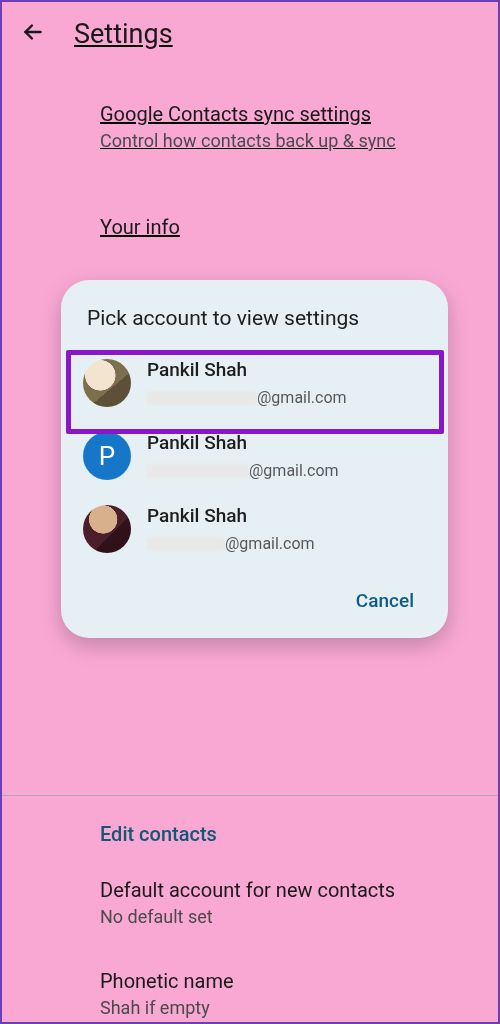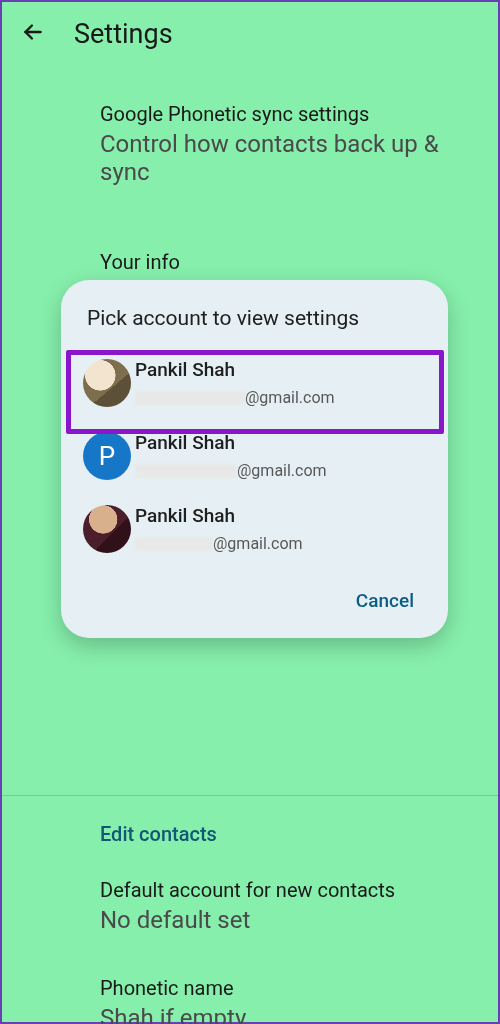--- a/index.html
+++ b/index.html
@@ -1,22 +1,23 @@
 <!DOCTYPE html>
 <html><head>
 <meta charset="utf-8">
 <style>
 * { box-sizing: border-box; margin: 0; padding: 0; font-family: Roboto, -apple-system, "Segoe UI", Arial, sans-serif; }
 html, body { width: 500px; height: 1024px; overflow: hidden; }
 
 .frame {
   width: 500px; height: 1024px;
   border: 2px solid #6a3fb5;
-  background: #86efac;
+  background: #f9a8d4;
   position: relative;
+  text-decoration: underline;
 }
 
 
 .dim {
   filter: brightness(0.82) grayscale(0.02);
 }
 
 
 .topbar {
   height: 64px;
@@ -29,21 +30,21 @@
   font-size: 27px;
   font-weight: 400;
   color: #1e1e1e;
   margin-left: 28px;
 }
 .content { padding: 22px 0 0 0; }
 .row {
   padding: 14px 24px 14px 98px;
 }
 .row .primary { font-size: 20px; color: #1f1f1f; }
-.row .secondary { font-size: 24px; color: #5a5a5a; margin-top: 4px; }
+.row .secondary { font-size: 18px; color: #5a5a5a; margin-top: 4px; }
 .row.link .primary { color: #146a8f; font-weight: 500; font-size: 20px; }
 .spacer36 { height: 36px; }
 .divider { height: 1px; background: #d0d0d0; margin: 10px 0 0 0; }
 
 
 .bottom-block { position: absolute; left: 0; right: 0; top: 783px; }
 
 
 .modal {
   position: absolute;
@@ -54,21 +55,21 @@
   box-shadow: 0 8px 22px rgba(0,0,0,0.22);
 }
 .modal-title {
   font-size: 21px; color: #202020;
   padding: 0 26px 16px 26px;
 }
 .account {
   display: flex;
   align-items: center;
   padding: 12px 4px 12px 22px;
-  gap: 4px;
+  gap: 16px;
   position: relative;
 }
 .avatar {
   width: 48px; height: 48px; border-radius: 50%;
   flex: 0 0 48px;
 }
 .avatar.letter {
   background: #1677c8;
   color: #fff;
   font-size: 26px;
@@ -127,21 +128,21 @@
         <svg class="back-arrow" viewBox="0 0 24 24" fill="none" stroke="#1e1e1e" stroke-width="2.2" stroke-linecap="round" stroke-linejoin="round">
             <path d="M19 12H5"></path>
             <path d="M11 18l-6-6 6-6"></path>
           </svg>
       </span>
       <span class="title">Settings</span>
     </div>
 
     <div class="content">
       <div class="row">
-        <div class="primary">Google Phonetic sync settings</div>
+        <div class="primary">Google Contacts sync settings</div>
         <div class="secondary">Control how contacts back up &amp; sync</div>
       </div>
       <div class="spacer36"></div>
       <div class="row">
         <div class="primary">Your info</div>
       </div>
     </div>
 
     <div class="bottom-block">
       <div class="divider"></div>

